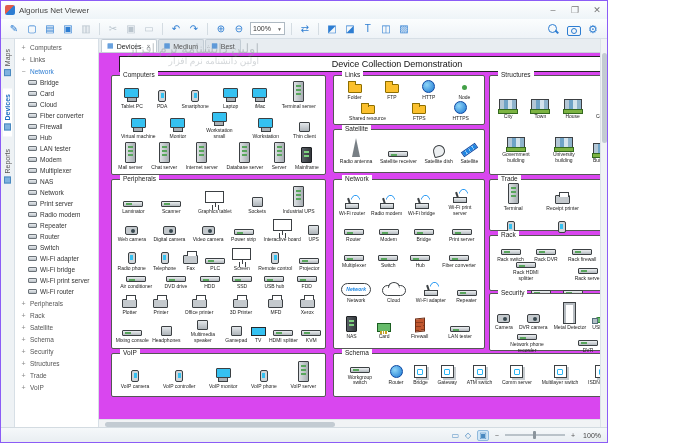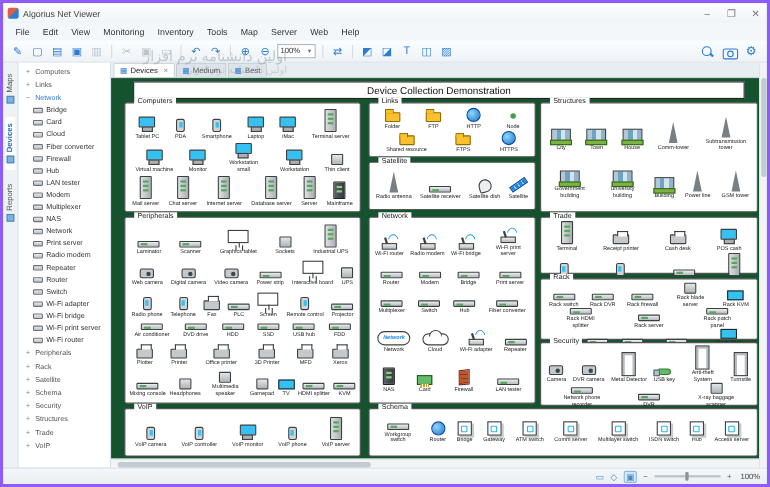--- a/index.html
+++ b/index.html
@@ -1,17 +1,17 @@
 <!DOCTYPE html>
 <html><head>
 <meta charset="utf-8">
 <style>
   * { margin:0; padding:0; box-sizing:border-box; }
   html,body { width:700px; height:443px; overflow:hidden; font-family:"Liberation Sans", sans-serif; background:#fff; }
-  .window { width:700px; height:443px; display:flex; flex-direction:column; border:3px solid #8b5cf6; background:#f7fafc; position:relative; }
+  .window { width:608px; height:443px; display:flex; flex-direction:column; border:1px solid #8b5cf6; background:#f7fafc; position:relative; }
 
   
   .titlebar { height:18px; display:flex; align-items:center; padding:0 4px; background:linear-gradient(#fdfefe,#eef4f8); font-size:8px; color:#444; flex:0 0 auto; }
   .appicon { width:10px; height:10px; margin-right:4px; background:linear-gradient(135deg,#e05c4b 50%,#2d7dd2 50%); border-radius:2px; }
   .title-text { flex:1; }
   .wbtns { display:flex; gap:10px; color:#777; font-size:9px; }
   .wbtn { cursor:default; width:12px; text-align:center; }
 
   
   .menubar { height:16px; display:flex; align-items:center; gap:2px; padding:0 6px; background:#f4f7f9; font-size:8px; color:#333; flex:0 0 auto; }
@@ -51,21 +51,21 @@
 
   
   .rightcol { flex:1; display:flex; flex-direction:column; min-width:0; }
   .tabstrip { height:14px; display:flex; align-items:flex-end; background:#e8edf1; border-bottom:1px solid #c9d2d9; padding-left:2px; }
   .doctab { display:flex; align-items:center; gap:3px; font-size:7px; color:#555; background:#dce3e9; border:1px solid #c2ccd4; border-bottom:none; padding:1px 5px; height:13px; border-radius:2px 2px 0 0; margin-right:1px; }
   .doctab.active { background:#fff; color:#222; }
   .doctab .map-glyph { color:#2d7dd2; font-size:7px; }
   .doctab .close { color:#888; font-size:7px; margin-left:2px; }
 
   
-  .canvas { position:relative; flex:1; background:#14532d; overflow:hidden; }
+  .canvas { position:relative; flex:1; background:#d946ef; overflow:hidden; }
   .map-title { position:absolute; left:20px; top:3px; width:556px; height:16px; border:1.5px solid #222; display:flex; align-items:center; justify-content:center; font-size:9px; color:#111; background:#fff; }
 
   .grp { position:absolute; border:1px solid #555; border-radius:2px; background:#fff; }
   .gtitle { position:absolute; top:-5px; left:8px; background:#fff; padding:0 3px; font-size:6.5px; color:#222; }
   .grows { position:absolute; inset:3px 2px 2px 2px; display:flex; flex-direction:column; justify-content:space-around; }
   .grow { display:flex; justify-content:space-around; align-items:flex-end; }
   .dev { display:flex; flex-direction:column; align-items:center; justify-content:flex-end; max-width:40px; }
   .lbl { font-size:5px; line-height:1.1; color:#222; text-align:center; margin-top:2px; max-width:38px; }
 
   
@@ -141,32 +141,20 @@
   <div class="titlebar">
     <div class="appicon"></div>
     <div class="title-text">Algorius Net Viewer</div>
     <div class="wbtns">
       <span class="wbtn">–</span>
       <span class="wbtn">❐</span>
       <span class="wbtn">✕</span>
     </div>
   </div>
 
-  <div class="menubar">
-      <span class="menu-item">File</span>
-      <span class="menu-item">Edit</span>
-      <span class="menu-item">View</span>
-      <span class="menu-item">Monitoring</span>
-      <span class="menu-item">Inventory</span>
-      <span class="menu-item">Tools</span>
-      <span class="menu-item">Map</span>
-      <span class="menu-item">Server</span>
-      <span class="menu-item">Web</span>
-      <span class="menu-item">Help</span>
-    </div>
 
   <div class="toolbar">
     <span id="tb-left" style="display:flex;align-items:center;">
         <span class="tbtn">✎</span>
         <span class="tbtn">▢</span>
         <span class="tbtn">▤</span>
         <span class="tbtn">▣</span>
         <span class="tbtn disabled">▥</span>
         <span class="tsep"></span>
         <span class="tbtn disabled">✂</span>

